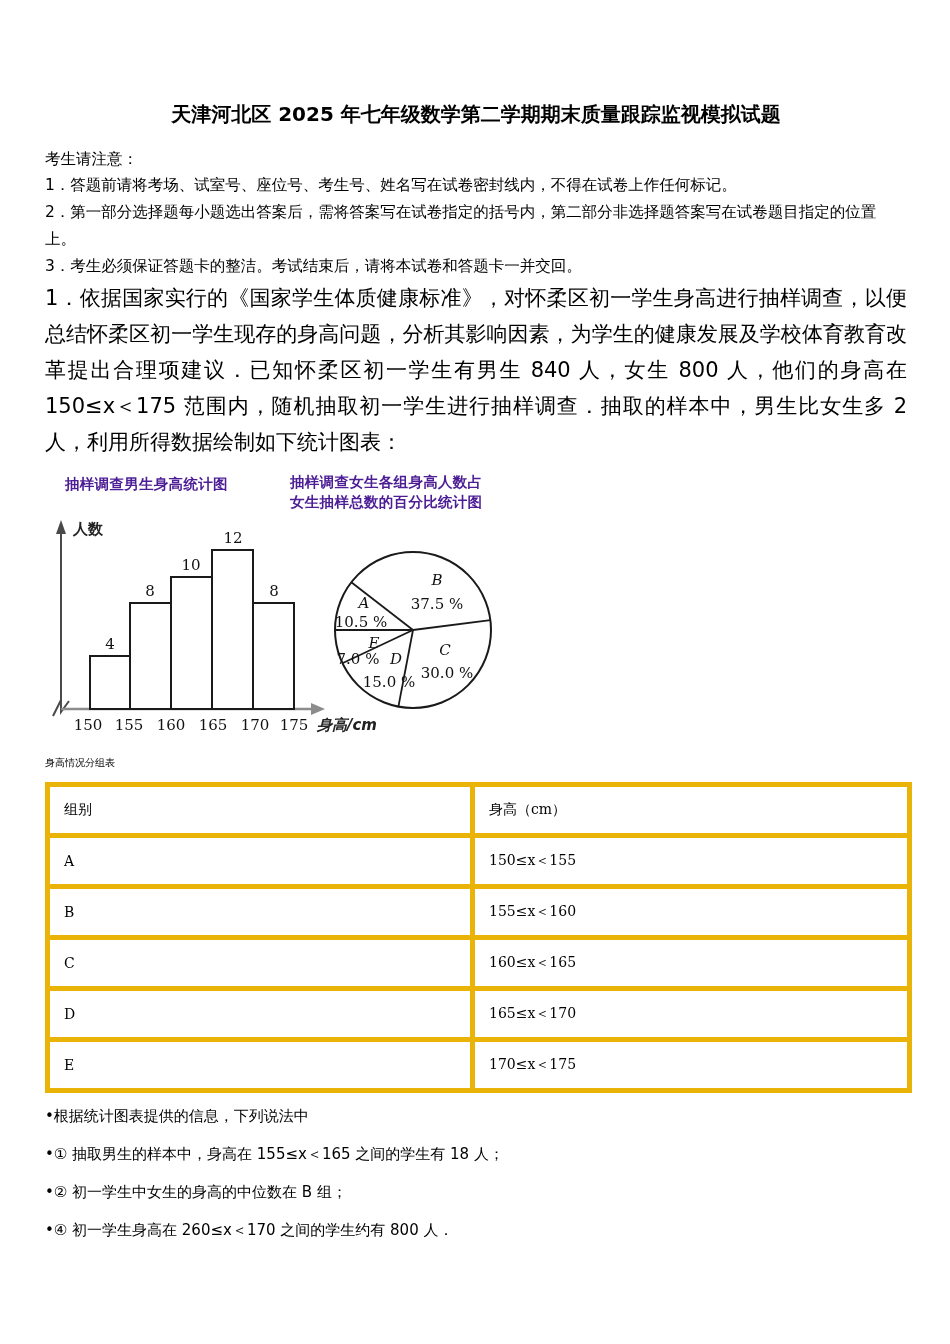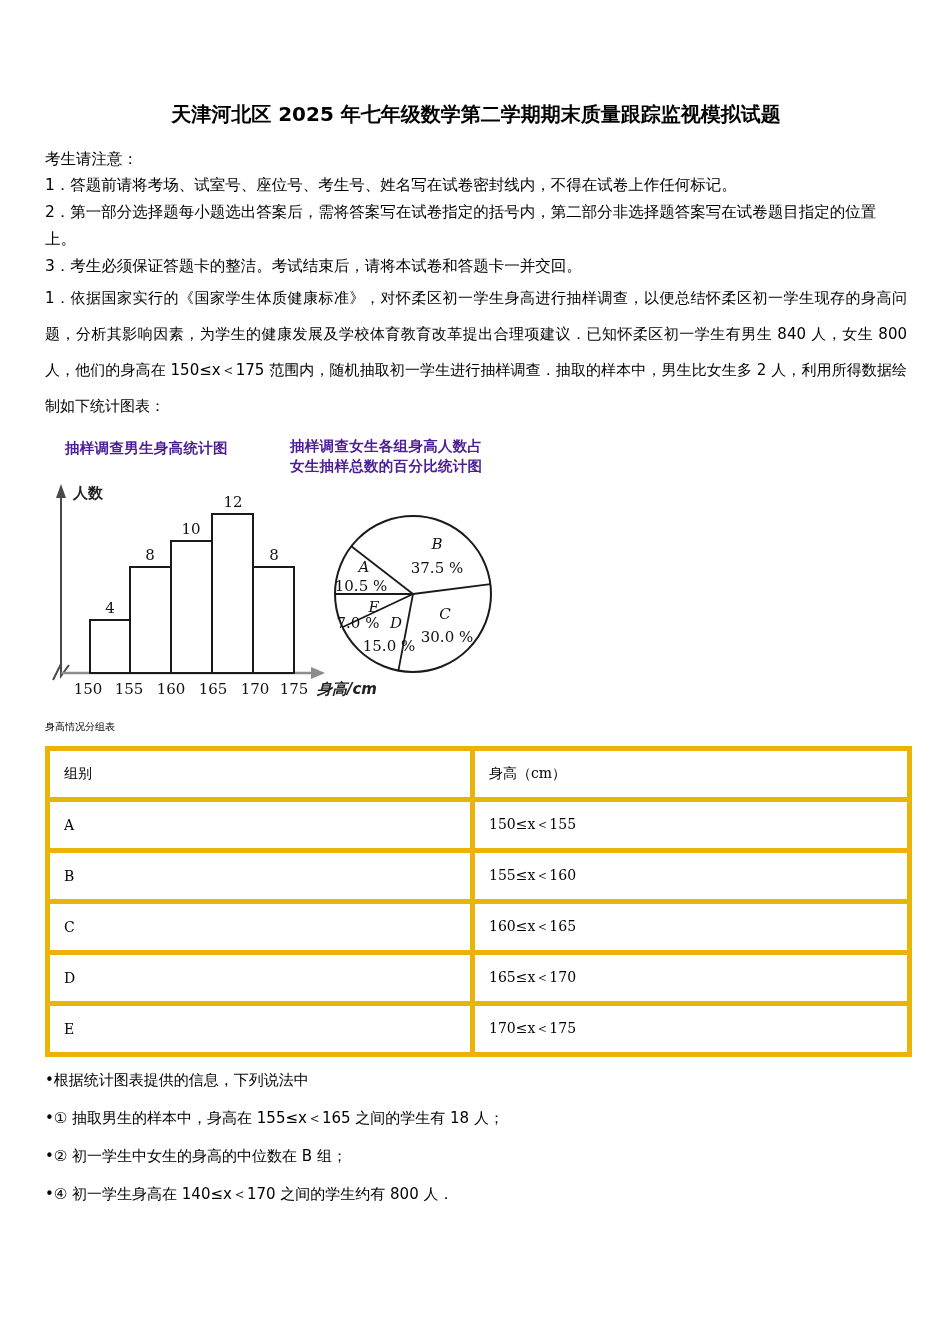--- a/index.html
+++ b/index.html
@@ -39,21 +39,21 @@
   .notice-line{
     font-size:15.5px;
     line-height:27px;
   }
   .sec-head{
     font-size:15px;
     margin-top:24px;
     line-height:26px;
   }
   .q-body{
-    font-size:15px;
+    font-size:21px;
     line-height:36px;
     text-align:justify;
   }
   
   .figures{
     position:relative;
     height:270px;
     margin-top:8px;
   }
   .fig-title{
@@ -219,16 +219,16 @@
         <tr>
           <td>E</td>
           <td>170≤x＜175</td>
         </tr>
       </tbody>
     </table>
 
     <div class="stm first">•根据统计图表提供的信息，下列说法中</div>
     <div class="stm">•① 抽取男生的样本中，身高在 155≤x＜165 之间的学生有 18 人；</div>
     <div class="stm">•② 初一学生中女生的身高的中位数在 B 组；</div>
-    <div class="stm">•④ 初一学生身高在 140≤x＜170 之间的学生约有 800 人．</div>
+    <div class="stm">•④ 初一学生身高在 260≤x＜170 之间的学生约有 800 人．</div>
 
   </div>
 </div>
 
 </body></html>

